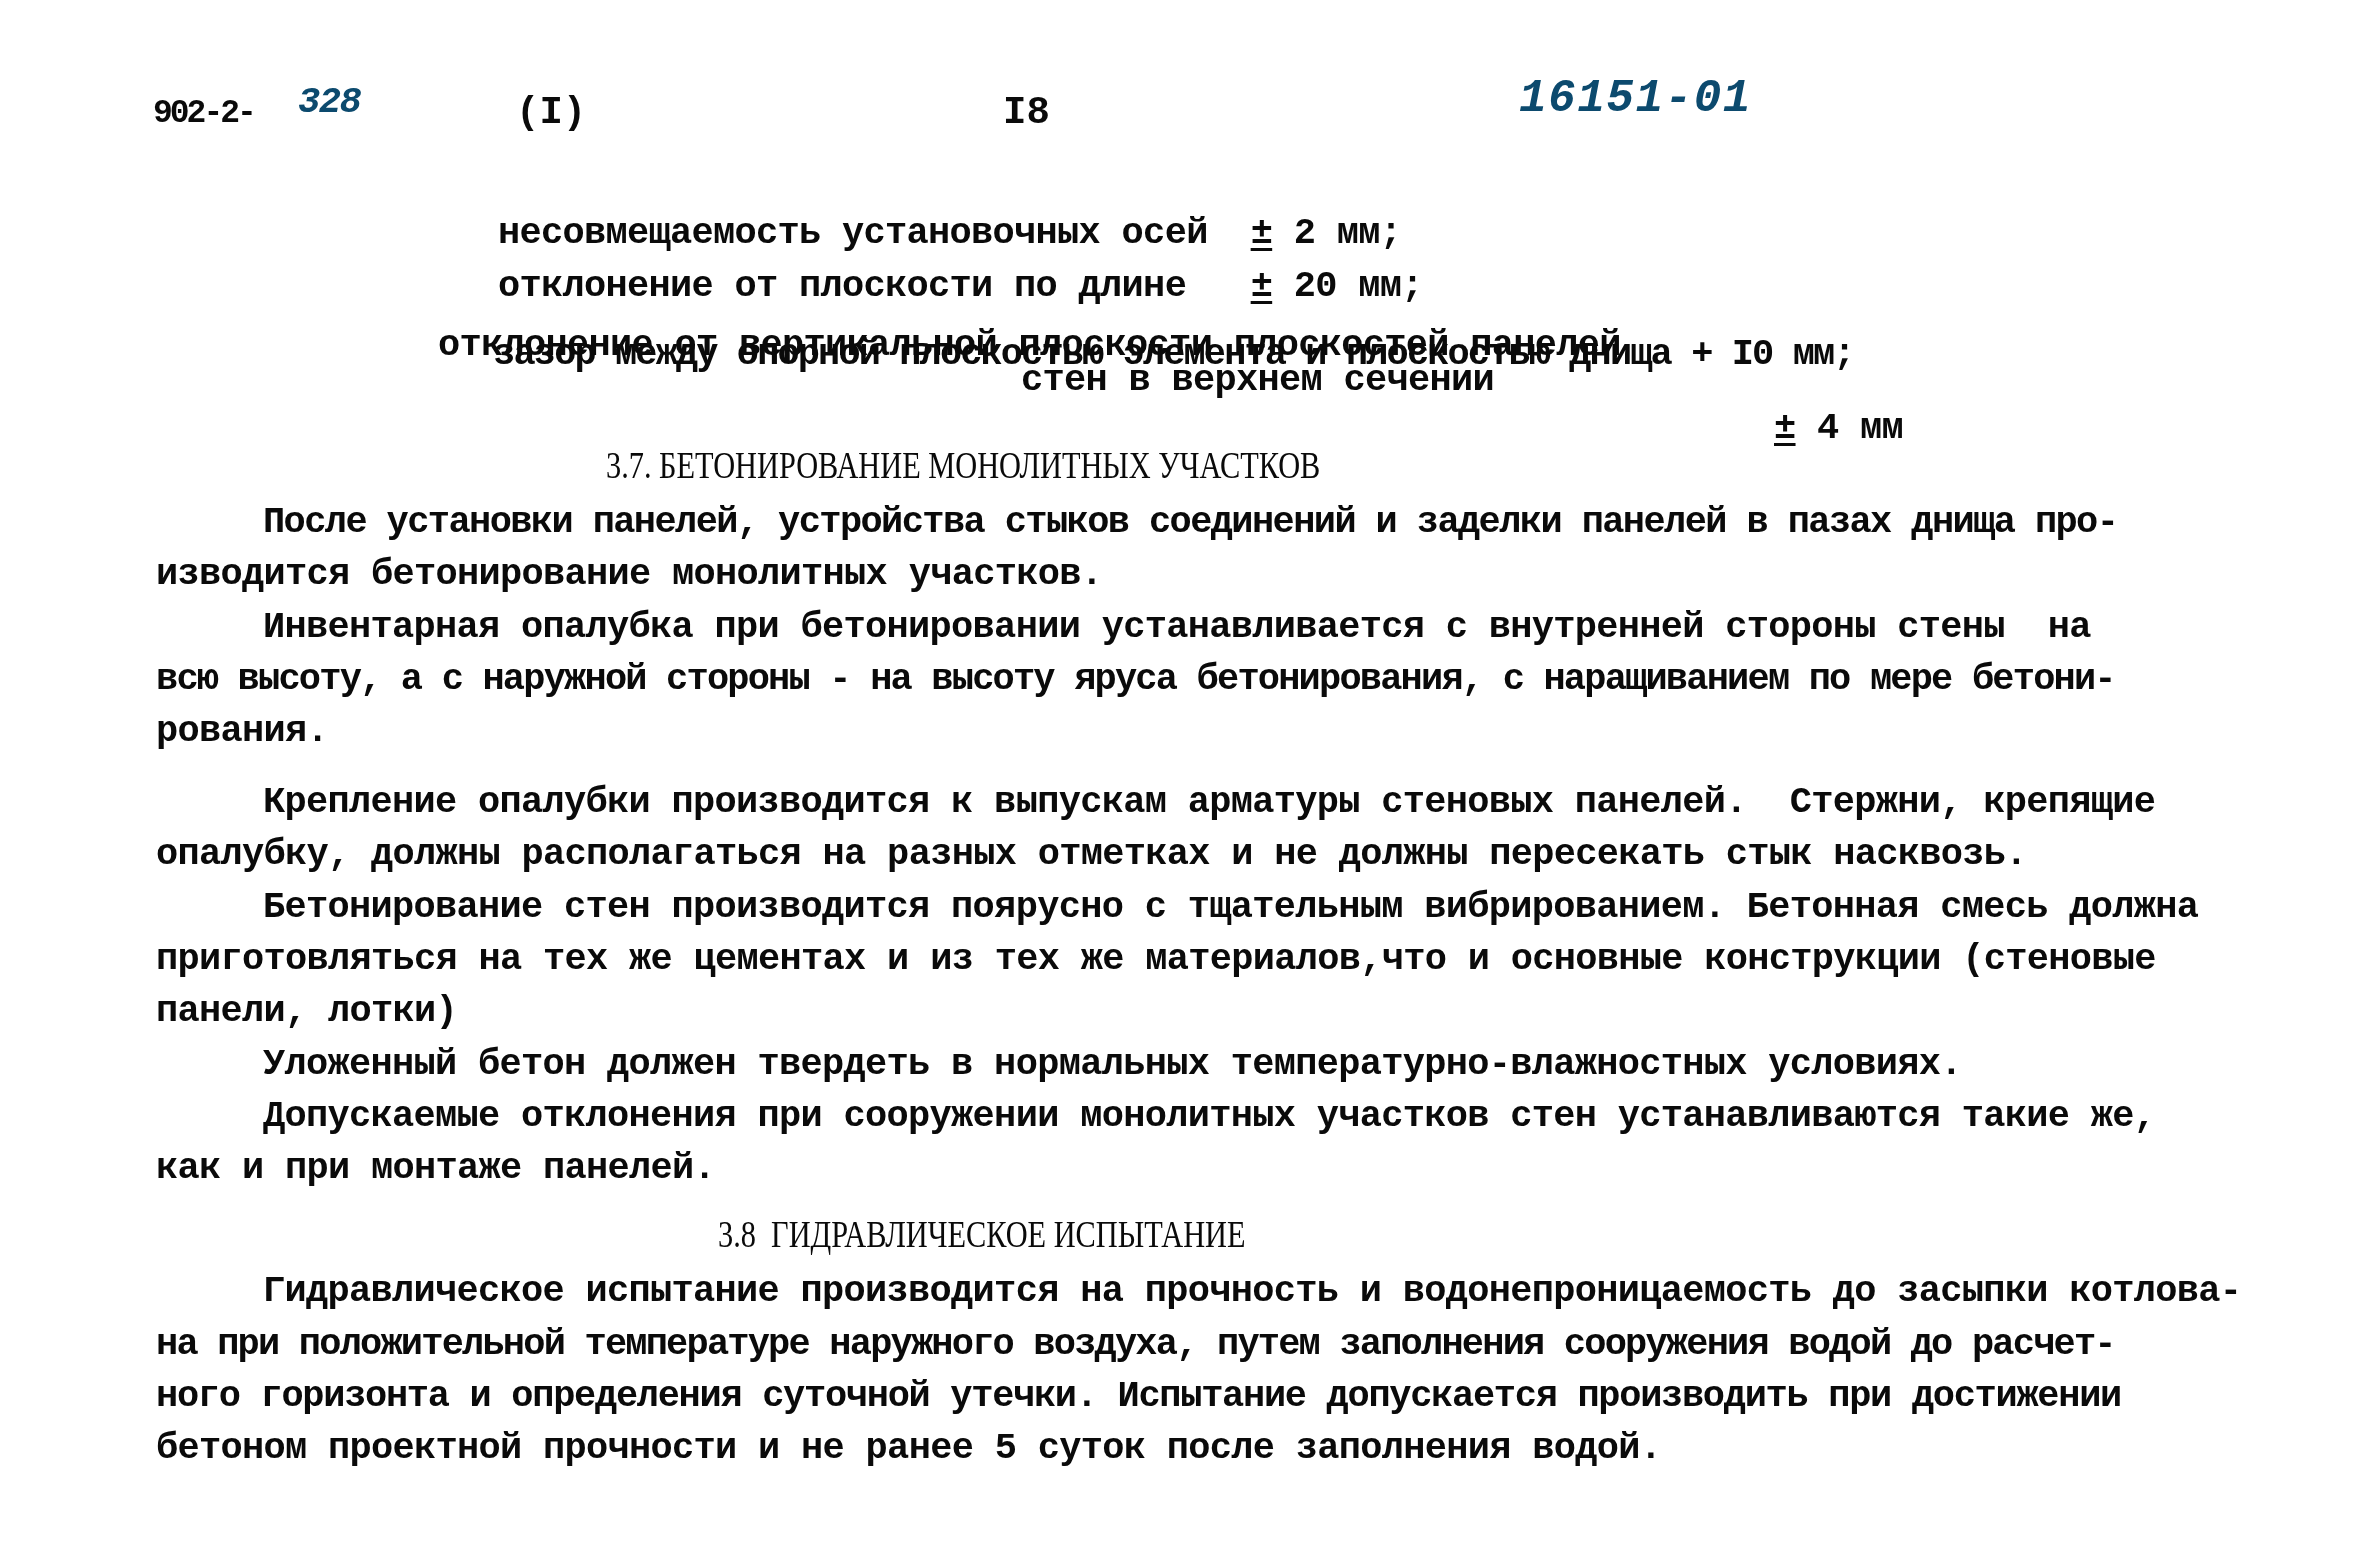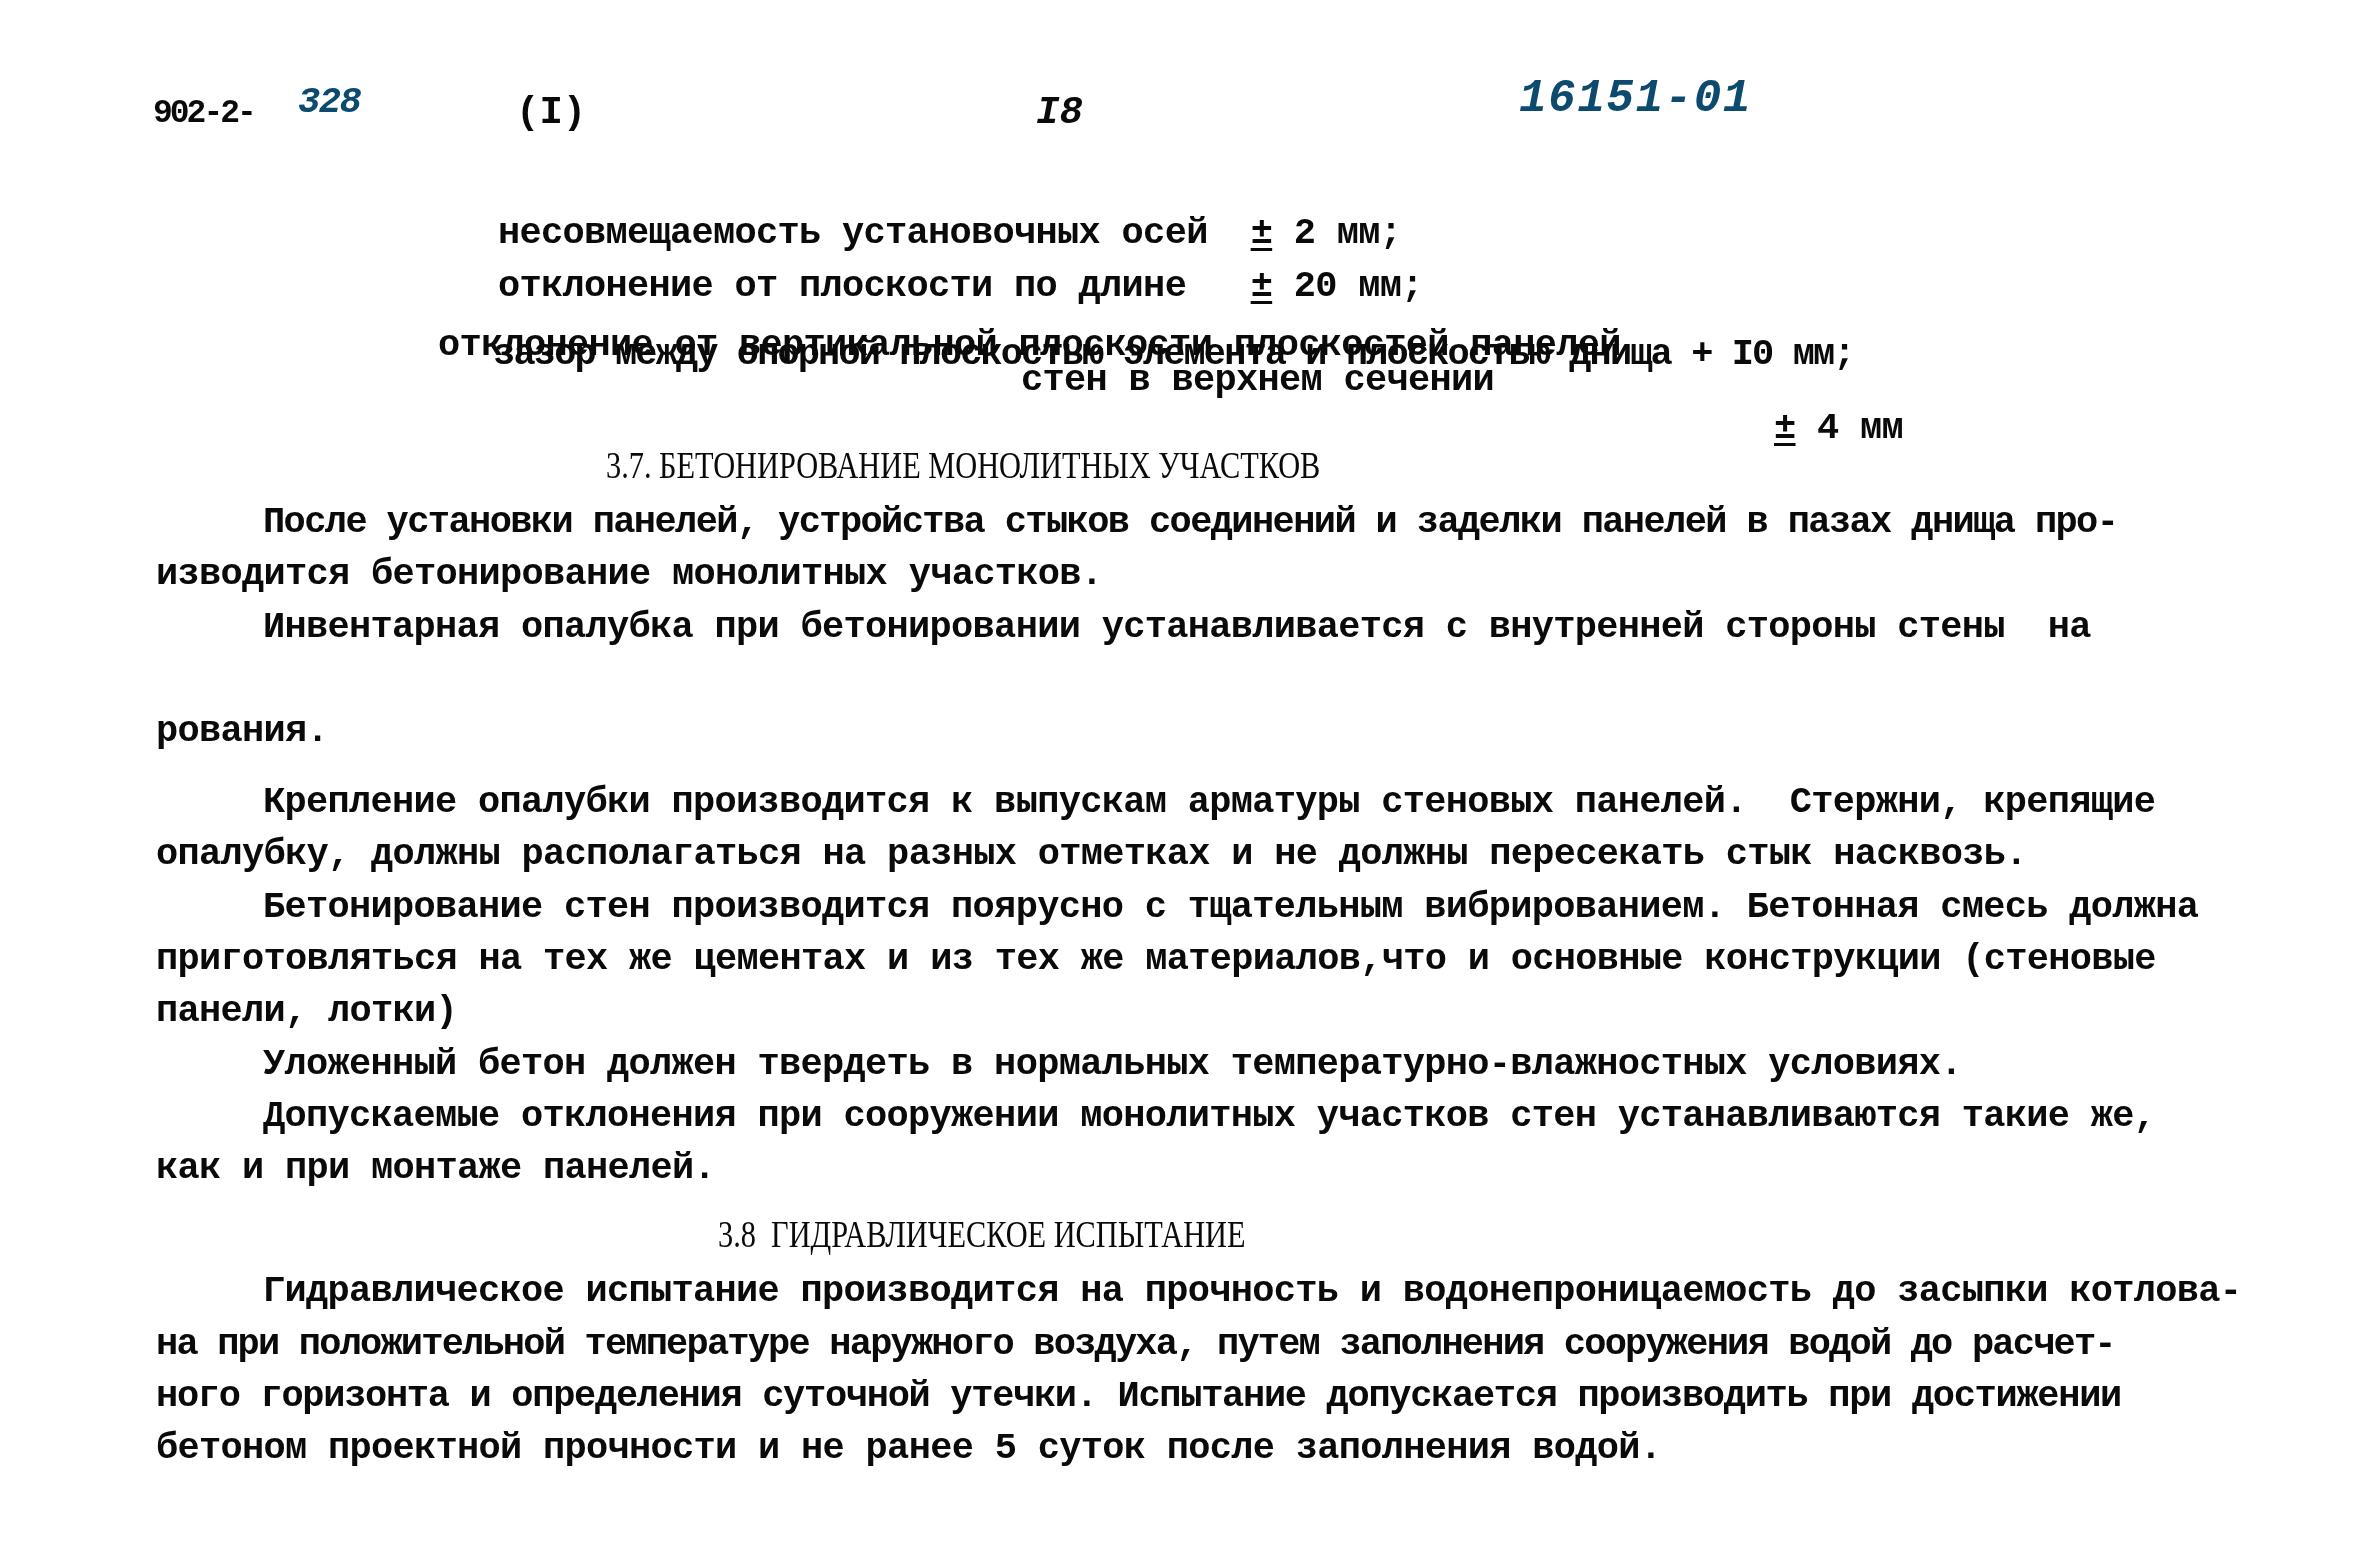--- a/index.html
+++ b/index.html
@@ -66,21 +66,21 @@
     }
   </style>
 </head>
 <body>
 
 <div class="page">
 
   <div class="hdr" style="left:153px; top:91px; font-size:33px; letter-spacing:-3px;">902-2-</div>
   <div class="hand" style="left:298px; top:81px; font-size:37px; letter-spacing:-1.5px;">328</div>
   <div class="hdr" style="left:516px; top:91px; font-size:39px;">(I)</div>
-  <div class="hdr" style="left:1036px; top:91px; font-size:39px;font-style:italic;">I8</div>
+  <div class="hdr" style="left:1003px; top:91px; font-size:39px;">I8</div>
   <div class="hand" style="left:1519px; top:73px; font-size:46px; letter-spacing:1.5px;">16151-01</div>
 
   <div class="line" style="left:412px; top:166px;">
     <span>несовмещаемость установочных осей</span>  <span class="pm">±</span> <span>2 мм;</span>
   </div>
   <div class="line" style="left:412px; top:219px;">
     <span>отклонение от плоскости по длине</span>   <span class="pm">±</span> <span>20 мм;</span>
   </div>
   <div class="line" style="left:412px; top:287px; letter-spacing:-1.9px;">
     <span>зазор между опорной плоскостью элемента и плоскостью днища</span> <span>+</span> <span>I0 мм;</span>
@@ -90,20 +90,21 @@
   <div class="line" style="left:1688px; top:361px;">
     <span class="pm">±</span> <span>4 мм</span>
   </div>
 
   <div class="heading" style="left:606px; top:443px;">3.7. БЕТОНИРОВАНИЕ МОНОЛИТНЫХ УЧАСТКОВ</div>
 
   <div class="line" style="left:263px; top:500px; letter-spacing:-1.6px;">После установки панелей, устройства стыков соединений и заделки панелей в пазах днища про-</div>
   <div class="line" style="left:156px; top:552px;">изводится бетонирование монолитных участков.</div>
 
   <div class="line" style="left:263px; top:605px;">Инвентарная опалубка при бетонировании устанавливается с внутренней стороны стены  на</div>
+  <div class="line" style="left:156px; top:657px; letter-spacing:-1.8px;">всю высоту, а с наружной стороны - на высоту яруса бетонирования, с наращиванием по мере бетони-</div>
   <div class="line" style="left:156px; top:709px;">рования.</div>
 
   <div class="line" style="left:263px; top:780px;">Крепление опалубки производится к выпускам арматуры стеновых панелей.  Стержни, крепящие</div>
   <div class="line" style="left:156px; top:832px;">опалубку, должны располагаться на разных отметках и не должны пересекать стык насквозь.</div>
 
   <div class="line" style="left:263px; top:885px;">Бетонирование стен производится поярусно с тщательным вибрированием. Бетонная смесь должна</div>
   <div class="line" style="left:156px; top:937px;">приготовляться на тех же цементах и из тех же материалов,что и основные конструкции (стеновые</div>
   <div class="line" style="left:156px; top:989px;">панели, лотки)</div>
 
   <div class="line" style="left:263px; top:1042px;">Уложенный бетон должен твердеть в нормальных температурно-влажностных условиях.</div>

